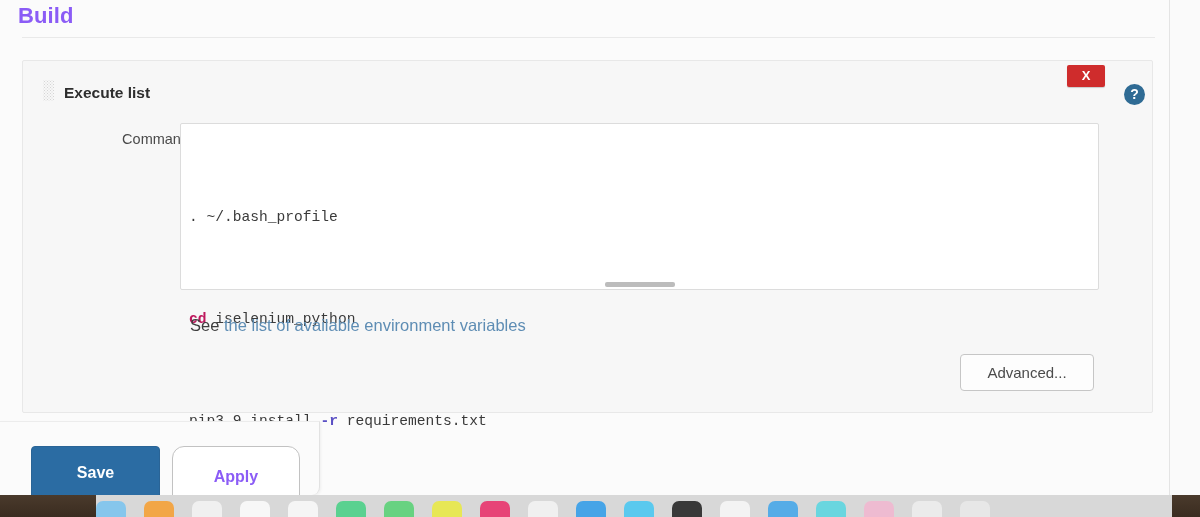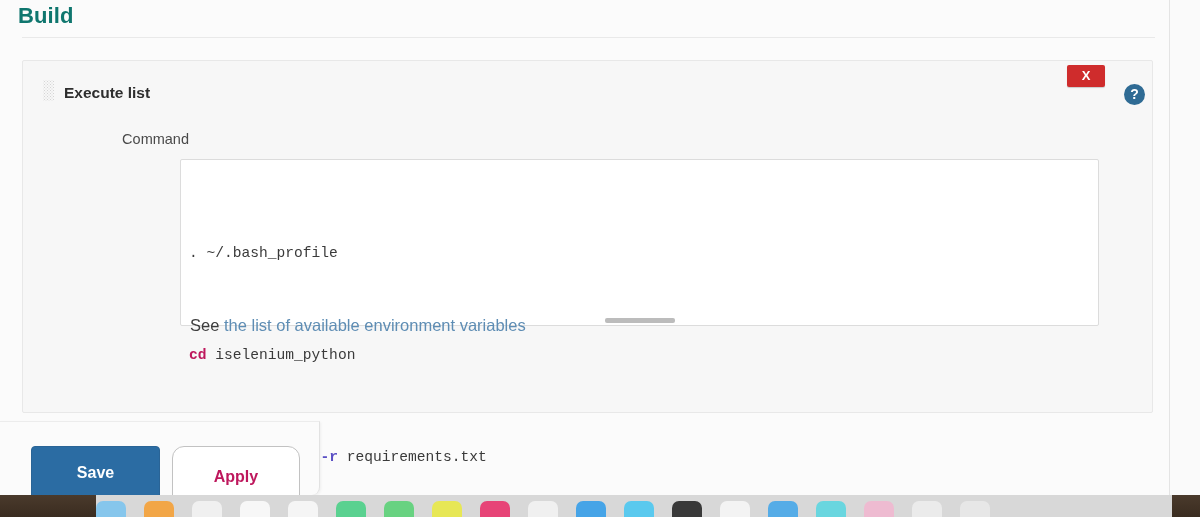--- a/index.html
+++ b/index.html
@@ -31,21 +31,21 @@
     width: 30px; height: 495px;
     background: #fafafa;
   }
 
   
   .page-title {
     position: absolute;
     left: 18px; top: 3px;
     font-size: 22px;
     font-weight: bold;
-    color: #0f766e;
+    color: #8b5cf6;
     letter-spacing: 0.1px;
   }
   .title-rule {
     position: absolute;
     left: 22px; top: 37px;
     width: 1133px; height: 1px;
     background: #e9e9e9;
   }
 
   
@@ -119,21 +119,20 @@
     font-size: 14.5px;
     color: #4a4a4a;
   }
   .cmd-textarea {
     position: absolute;
     left: 157px; top: 62px;
     width: 919px; height: 167px;
     background: #ffffff;
     border: 1px solid #dcdcdc;
     border-radius: 2px;
-    margin-top: 36px;
   }
   .cmd-lines {
     position: absolute;
     left: 8px; top: 8px;
     right: 6px;
     font-family: "Liberation Mono", monospace;
     font-size: 14.6px;
     line-height: 34px;
     color: #3a3a3a;
     white-space: pre;
@@ -244,21 +243,21 @@
     font-weight: bold;
     cursor: pointer;
   }
   .apply-btn {
     position: absolute;
     left: 172px; top: 24px;
     width: 128px; height: 62px;
     background: #ffffff;
     border: 1px solid #c2c2c2;
     border-radius: 12px;
-    color: #be185d;
+    color: #8b5cf6;
     font-family: "Liberation Sans", sans-serif;
     font-size: 16px;
     font-weight: bold;
     cursor: pointer;
   }
 
   
   .dock {
     position: absolute;
     left: 0; top: 495px;
@@ -320,20 +319,21 @@
         <div><span>pip3.9 install </span><span class="tok-flag">-r</span><span> requirements.txt</span></div>
         <div><span>pytest </span><span class="tok-flag">-sv</span><span> test/web_ut.py </span><span class="sel-box"><span class="tok-flag">--alluredir</span><span> </span><span class="sel-text tok-flag">./allure-results</span><span class="caret"></span></span></div>
       </div>
       <div class="resize-grip"></div>
     </div>
 
     <div class="envvar-line">
       <span>See </span><a class="envvar-link">the list of available environment variables</a>
     </div>
 
+    <button class="advanced-btn">Advanced...</button>
   </div>
 
   <div class="add-build-step">
     <span class="add-build-step-label">Add build step</span>
     <span class="add-build-step-caret"></span>
   </div>
 
   <div class="bottom-bar">
     <button class="save-btn">Save</button>
     <button class="apply-btn">Apply</button>

